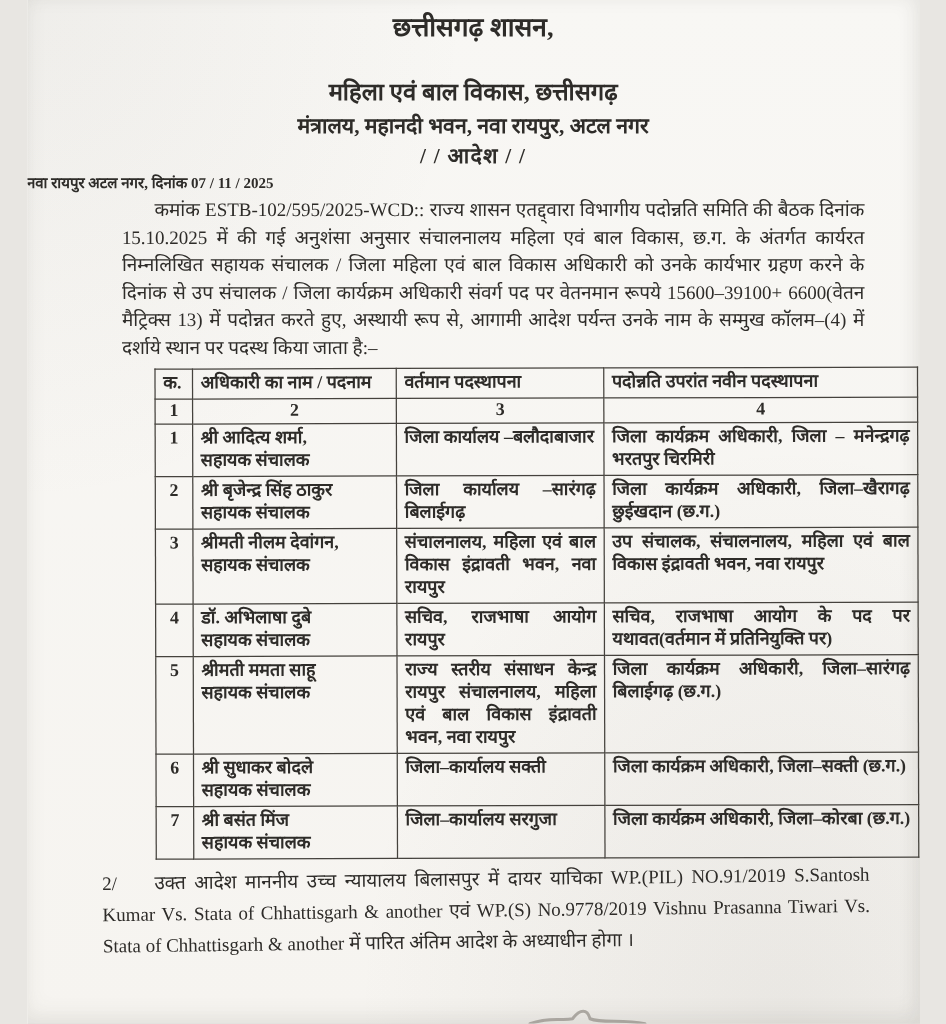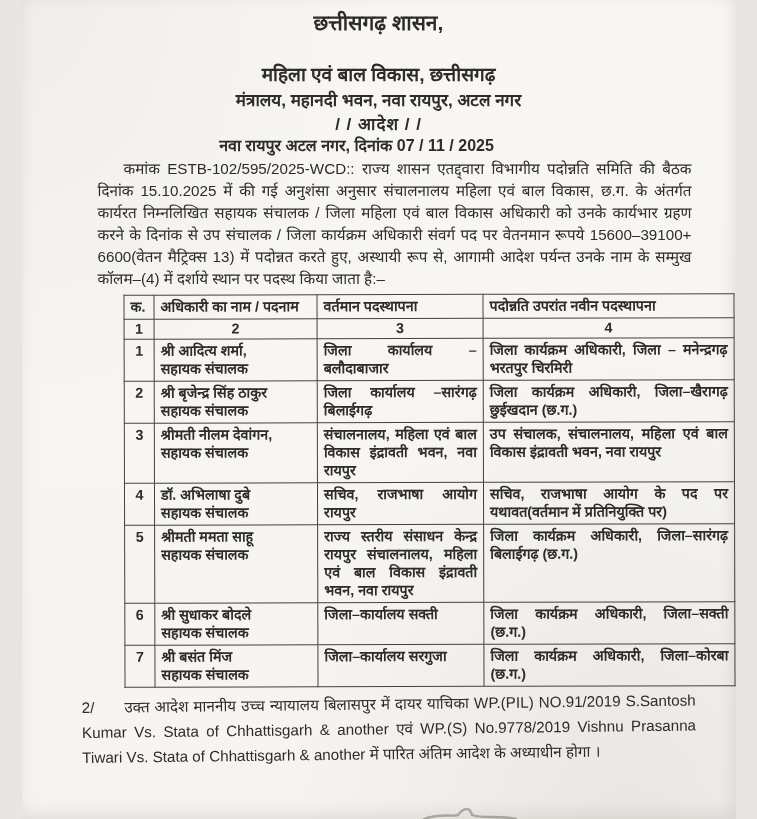--- a/index.html
+++ b/index.html
@@ -6,32 +6,32 @@
   .page{
     position:relative;
     width:714px;height:819px;
     margin:0 auto;
     background:
       radial-gradient(ellipse at 85% 100%, rgba(120,115,108,.10), transparent 40%),
       radial-gradient(ellipse at 0% 0%, rgba(120,115,108,.07), transparent 35%),
       linear-gradient(#f8f7f4,#f6f4f0);
     box-shadow: inset -6px 0 14px rgba(90,85,78,.06), inset 0 -8px 16px rgba(90,85,78,.08);
     overflow:hidden;
-    font-family:Liberation Sans, sans-serif;
+    font-family:Liberation Serif, serif;
     color:#2e2c29;
   }
   
   .hdr{ text-align:center; padding-top:8px; }
   .hdr .l1{ font-size:21px; font-weight:700; line-height:29px; }
   .hdr .l2{ font-size:19px; font-weight:700; line-height:27px;margin-top:24px; }
   .hdr .l3{ font-size:17px; font-weight:700; line-height:25px;text-align:center; }
   .hdr .order{ font-size:17px; font-weight:700; line-height:23px; letter-spacing:1px; }
   .dateline{
-    text-align:center; margin:0 44px 0 0;
-    font-size:16px; font-weight:600; line-height:20px;
+    text-align:left; margin:0 44px 0 0;
+    font-size:12px; font-weight:600; line-height:20px;
   }
   
   .bodypara{
     margin:2px 44px 4px 76px;
     font-size:15.2px; font-weight:500;
     line-height:22px;
     text-align:justify;
     text-indent:26px;
   }
   

